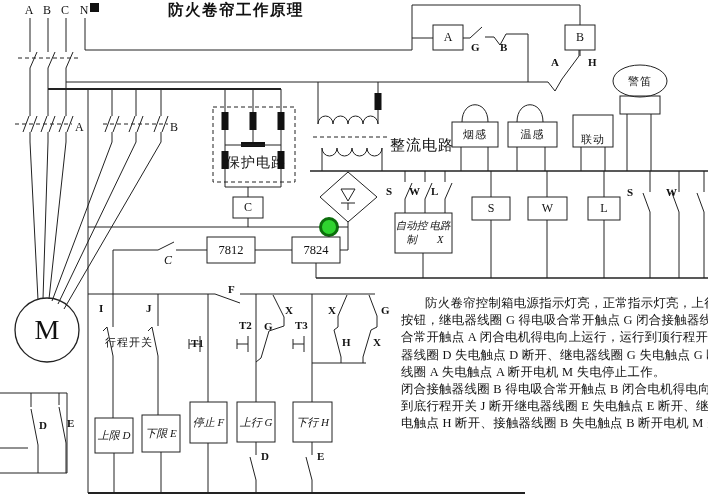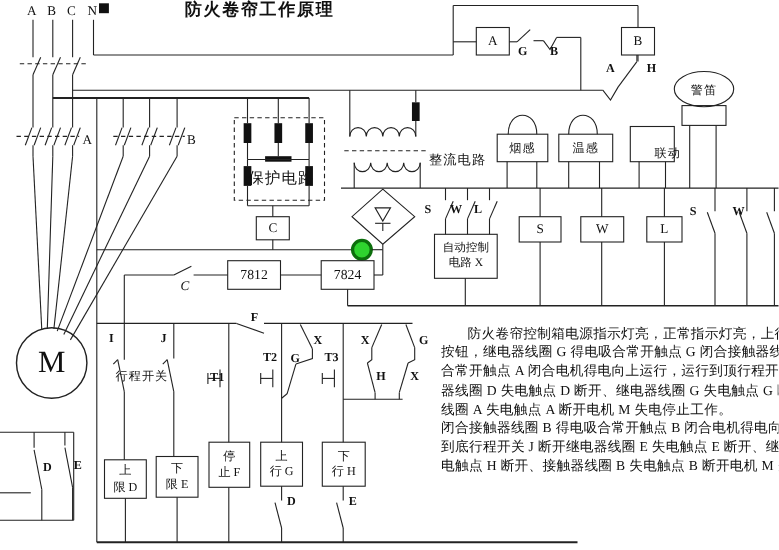--- a/index.html
+++ b/index.html
@@ -3,21 +3,21 @@
 <meta charset="utf-8">
 <style>
   html,body{margin:0;padding:0;background:#fff;}
   #stage{position:relative;width:708px;height:500px;background:#fff;overflow:hidden;
          font-family:"Liberation Serif","DejaVu Serif",serif;color:#111;}
   #wires{position:absolute;left:0;top:0;}
   .lb{position:absolute;font-size:12px;line-height:13px;white-space:nowrap;color:#111;}
   .sw{font-size:11px;font-weight:600;}
   .bxt{position:absolute;display:flex;align-items:center;justify-content:center;
        text-align:center;font-size:12px;color:#111;}
-  .two{flex-direction:column;font-size:11px;line-height:14.5px;}
+  .two{flex-direction:row;font-size:11px;line-height:14.5px;font-style:italic;}
   .title{font-weight:bold;font-size:15.5px;letter-spacing:1.5px;text-align:left;}
   .desc{position:absolute;left:401px;top:295px;width:307px;height:174px;overflow:hidden;}
   .desc div{white-space:nowrap;font-size:12.4px;line-height:17.2px;letter-spacing:.3px;}
   .ind1{padding-left:24px;}
   .ind2{padding-left:46px;}
   .cn{letter-spacing:1px;}
 </style>
 </head>
 <body>
 
@@ -301,39 +301,39 @@
 <div class="lb" style="left:40px;top:4px;width:14px;text-align:center;">B</div>
 <div class="lb" style="left:58px;top:4px;width:14px;text-align:center;">C</div>
 <div class="lb" style="left:77px;top:4px;width:14px;text-align:center;">N</div>
 
 <div class="lb" style="left:75px;top:121px;">A</div>
 <div class="lb" style="left:170px;top:121px;">B</div>
 
 <div class="bxt" style="left:31px;top:313px;width:32px;height:34px;font-size:28px;">M</div>
 
 <div class="lb cn" style="left:224px;top:156px;width:64px;font-size:14px;text-align:center;">保护电路</div>
-<div class="lb cn" style="left:390px;top:139px;font-size:12px;font-family:Liberation Serif, serif;">整流电路</div>
+<div class="lb cn" style="left:390px;top:139px;font-size:15px;font-family:Liberation Serif, serif;">整流电路</div>
 
 <div class="bxt" style="left:233px;top:197px;width:30px;height:21px;">C</div>
 <div class="lb" style="left:164px;top:254px;font-style:italic;">C</div>
 <div class="bxt" style="left:207px;top:237px;width:48px;height:26px;font-size:12.5px;text-align:center;">7812</div>
 <div class="bxt" style="left:292px;top:237px;width:48px;height:26px;font-size:12.5px;">7824</div>
 
 <div class="bxt" style="left:433px;top:25px;width:30px;height:25px;">A</div>
 <div class="bxt" style="left:565px;top:25px;width:30px;height:25px;">B</div>
 <div class="lb sw" style="left:471px;top:41px;">G</div>
 <div class="lb sw" style="left:500px;top:41px;">B</div>
 <div class="lb sw" style="left:551px;top:56px;">A</div>
 <div class="lb sw" style="left:588px;top:56px;">H</div>
 
 <div class="bxt cn" style="left:616px;top:73px;width:48px;height:16px;font-size:11px;">警笛</div>
 
 <div class="bxt cn" style="left:452px;top:122px;width:46px;height:25px;font-size:11px;">烟感</div>
 <div class="bxt cn" style="left:508px;top:122px;width:49px;height:25px;font-size:11px;">温感</div>
-<div class="bxt cn" style="left:587px;top:115px;width:40px;height:48px;font-size:11px;">联动</div>
+<div class="bxt cn" style="left:573px;top:115px;width:40px;height:48px;font-size:11px;">联动</div>
 
 <div class="bxt" style="left:472px;top:197px;width:38px;height:23px;">S</div>
 <div class="bxt" style="left:528px;top:197px;width:39px;height:23px;">W</div>
 <div class="bxt" style="left:588px;top:197px;width:32px;height:23px;">L</div>
 
 <div class="bxt two" style="left:395px;top:213px;width:57px;height:40px;font-size:10.5px;">
   <div>自动控制</div>
   <div>电路 X</div>
 </div>
 

